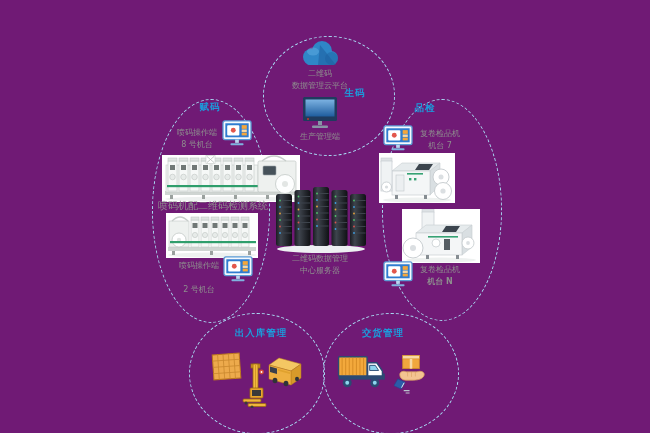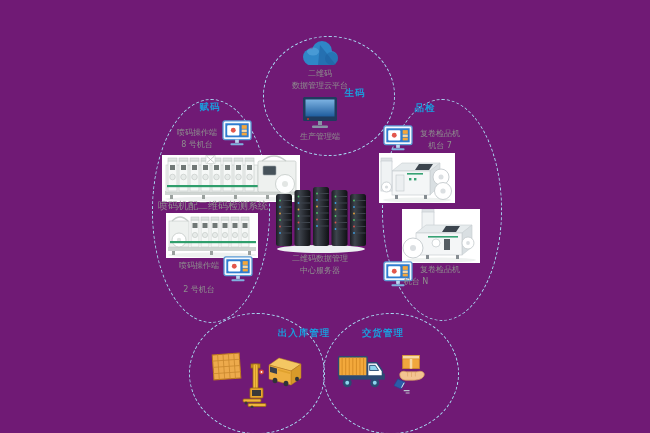--- a/index.html
+++ b/index.html
@@ -346,23 +346,23 @@
       <rect x="5.5" y="5.5" width="13" height="11" rx="1" fill="#ffffff"></rect>
       <circle cx="12" cy="11" r="2.6" fill="#e2574c"></circle>
       <rect x="21" y="5.5" width="5.5" height="4" fill="#f5a73b"></rect>
       <rect x="21" y="10.2" width="5.5" height="2.6" fill="#fcd9a0"></rect>
       <rect x="21" y="13.5" width="5.5" height="3" fill="#f5a73b"></rect>
       <rect x="14" y="21" width="4" height="3.5" fill="#b8d4ee"></rect>
       <rect x="9" y="24.8" width="14" height="2.2" rx="1" fill="#7fb2e0"></rect>
     </svg>
   </div>
   <div class="caption" style="left:412px;top:264px;width:56px;">复卷检品机</div>
-  <div class="caption" style="left:388px;top:276px;width:56px;">机台 N</div>
-
-  <div class="region-label" style="left:229px;top:327px;width:64px;margin-left:43px;">出入库管理</div>
+  <div class="caption" style="left:412px;top:276px;width:56px;font-weight:bold;">机台 N</div>
+
+  <div class="region-label" style="left:229px;top:327px;width:64px;">出入库管理</div>
 
   <div class="icon" style="left:211px;top:351px;width:31px;height:31px;">
     <svg viewBox="0 0 31 31">
       <g transform="rotate(-4 15 15)">
         <rect x="2" y="3" width="27" height="25" fill="#edaa4c" stroke="#b9741f" stroke-width="1"></rect>
         <g stroke="#c9882e" stroke-width="0.8">
           <line x1="7.4" y1="3" x2="7.4" y2="28"></line>
             <line x1="12.8" y1="3" x2="12.8" y2="28"></line>
           <line x1="18.2" y1="3" x2="18.2" y2="28"></line>
             <line x1="23.6" y1="3" x2="23.6" y2="28"></line>

